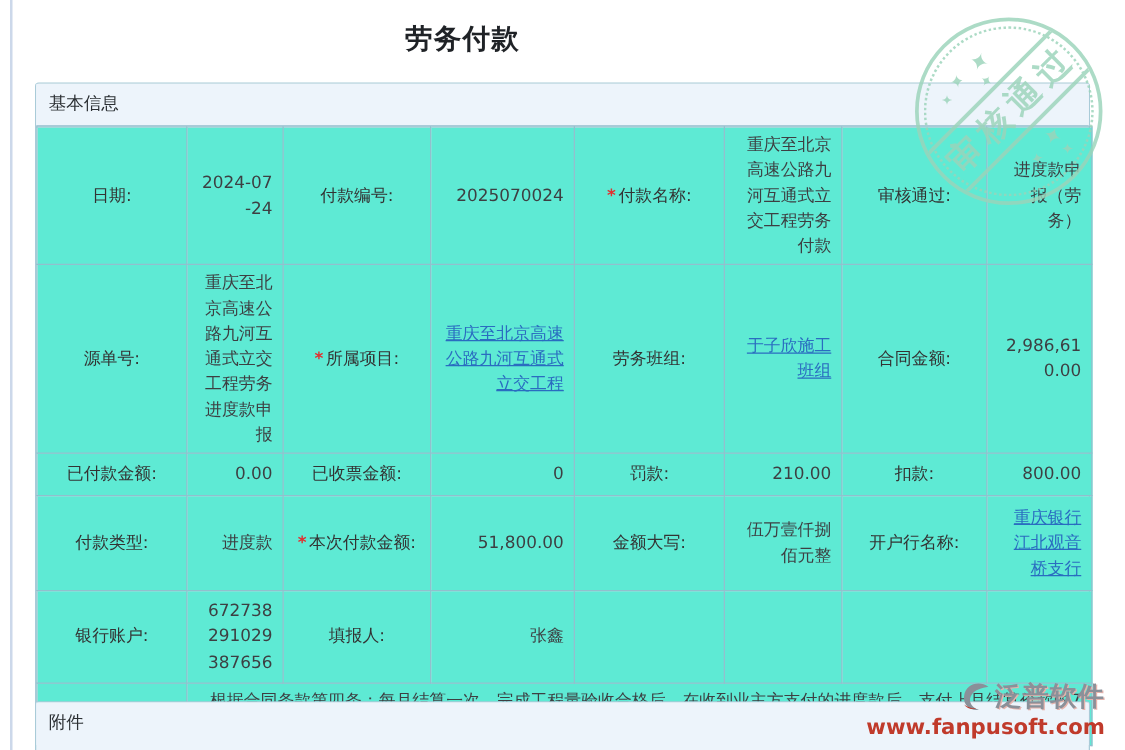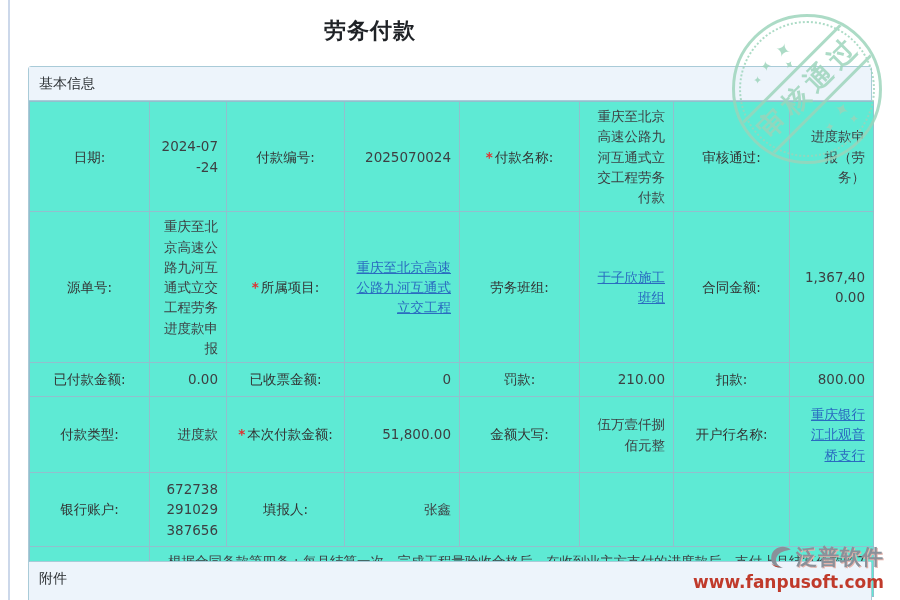--- a/index.html
+++ b/index.html
@@ -95,21 +95,21 @@
           <td class="val"><span>进度款申报（劳务）</span></td>
         </tr>
         <tr class="r2">
           <td class="lbl"><span>源单号:</span></td>
           <td class="val"><span>重庆至北京高速公路九河互通式立交工程劳务进度款申报</span></td>
           <td class="lbl"><span class="req">*</span><span>所属项目:</span></td>
           <td class="val"><a href="#">重庆至北京高速公路九河互通式立交工程</a></td>
           <td class="lbl"><span>劳务班组:</span></td>
           <td class="val"><a href="#">于子欣施工班组</a></td>
           <td class="lbl"><span>合同金额:</span></td>
-          <td class="val"><span>1,367,400.00</span></td>
+          <td class="val"><span>2,986,610.00</span></td>
         </tr>
         <tr class="r3">
           <td class="lbl"><span>已付款金额:</span></td>
           <td class="val"><span>0.00</span></td>
           <td class="lbl"><span>已收票金额:</span></td>
           <td class="val"><span>0</span></td>
           <td class="lbl"><span>罚款:</span></td>
           <td class="val"><span>210.00</span></td>
           <td class="lbl"><span>扣款:</span></td>
           <td class="val"><span>800.00</span></td>

